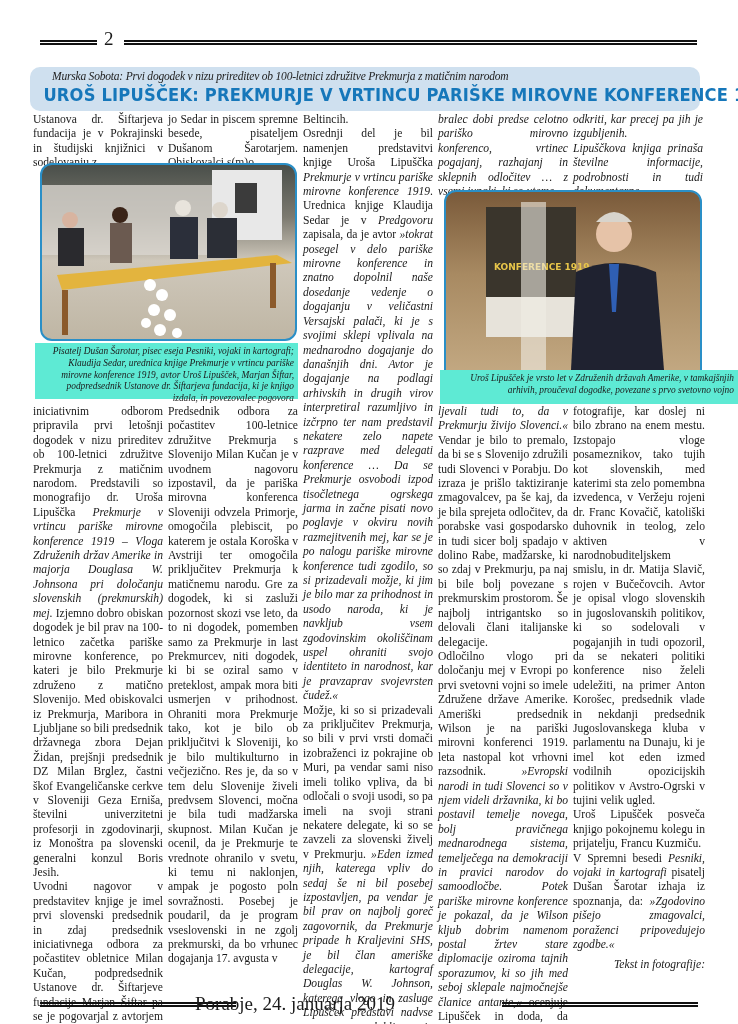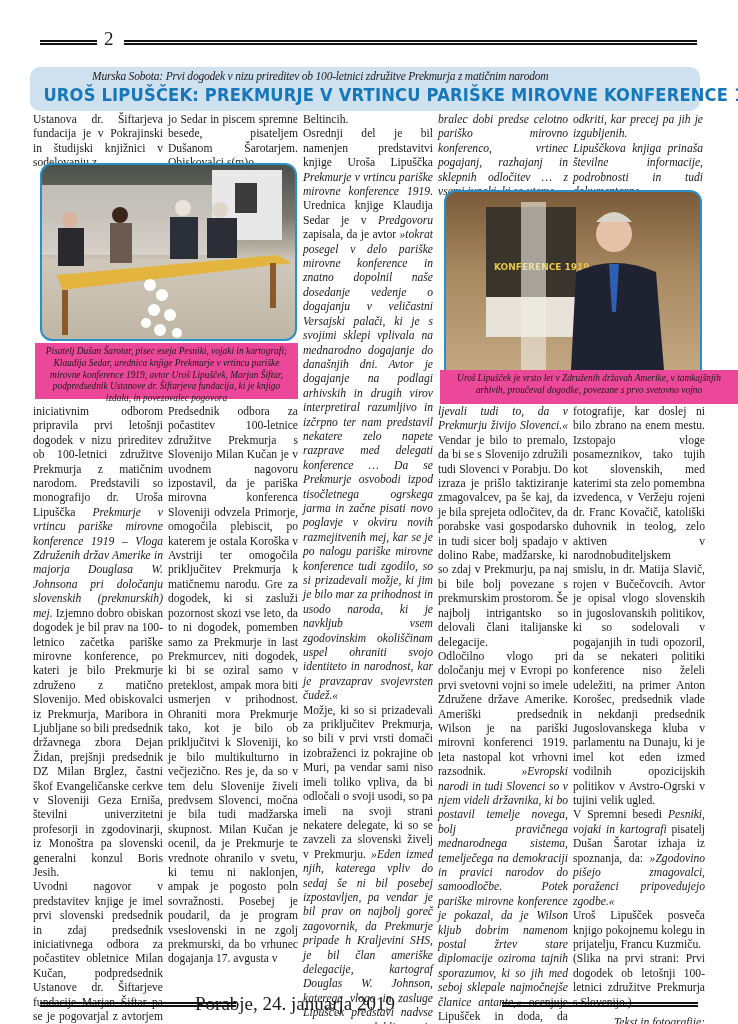--- a/index.html
+++ b/index.html
@@ -1,26 +1,26 @@
 <!DOCTYPE html>
 <html><head>
 <meta charset="utf-8">
 <style>
   html, body { margin:0; padding:0; background:#fff; }
   body { width:738px; height:1024px; position:relative; overflow:hidden; font-family:"Liberation Serif", serif; color:#1a1a1a; }
   .rule { position:absolute; height:5px; border-top:2px solid #111; border-bottom:2px solid #111; box-sizing:border-box; }
   .page-num { position:absolute; left:104px; top:29px; font-size:19px; line-height:20px; }
   .header-box { position:absolute; left:30px; top:67px; width:670px; height:44px; background:#cfe0ef; border-radius:10px; }
-  .kicker { position:absolute; left:22px; top:3px; font-size:11.5px; font-style:italic; color:#222; white-space:nowrap; letter-spacing:-0.2px;margin-left:40px; }
+  .kicker { position:absolute; left:22px; top:3px; font-size:11.5px; font-style:italic; color:#222; white-space:nowrap; letter-spacing:-0.2px; }
   .headline { position:absolute; left:0; right:0; top:18px; text-align:center; font-family:"DejaVu Sans", sans-serif; font-weight:bold; font-size:17px; color:#1677ba; letter-spacing:0.2px; white-space:nowrap; transform:scaleX(0.96); }
   .col { position:absolute; font-size:11.6px; line-height:14.4px; text-align:justify; hyphens:manual; }
   .col p { margin:0; }
   .col i { font-style:italic; }
   .photo { position:absolute; border:2px solid #2a8fc7; border-radius:12px; overflow:hidden; box-sizing:border-box; }
-  .caption { position:absolute; background:#ec4899; font-size:9.4px; line-height:11.8px; font-style:italic; text-align:center; padding:3px 4px; box-sizing:border-box; }
+  .caption { position:absolute; background:#5eead4; font-size:9.4px; line-height:11.8px; font-style:italic; text-align:right; padding:3px 4px; box-sizing:border-box; }
   .footer-title { position:absolute; left:0; width:590px; top:993px; text-align:center; font-size:19px; line-height:22px; }
   .byline { text-align:right; font-style:italic; margin-top:6px; }
 </style>
 </head>
 <body>
 
 <div class="rule" style="left:40px; top:40px; width:57px;"></div>
 <div class="page-num">2</div>
 <div class="rule" style="left:124px; top:40px; width:573px;"></div>
 
@@ -102,23 +102,22 @@
   <p>Predsednik odbora za počastitev 100-letnice združitve Prekmurja s Slovenijo Milan Kučan je v uvodnem nagovoru izpostavil, da je pariška mirovna konferenca Sloveniji odvzela Primorje, omogočila plebiscit, po katerem je ostala Koroška v Avstriji ter omogočila priključitev Prekmurja k matičnemu narodu. Gre za dogodek, ki si zasluži pozornost skozi vse leto, da to ni dogodek, pomemben samo za Prekmurje in last Prekmurcev, niti dogodek, ki bi se oziral samo v preteklost, ampak mora biti usmerjen v prihodnost. Ohraniti mora Prekmurje tako, kot je bilo ob priključitvi k Sloveniji, ko je bilo multikulturno in večjezično. Res je, da so v tem delu Slovenije živeli predvsem Slovenci, močna je bila tudi madžarska skupnost. Milan Kučan je ocenil, da je Prekmurje te vrednote ohranilo v svetu, ki temu ni naklonjen, ampak je pogosto poln sovražnosti. Posebej je poudaril, da je program vseslovenski in ne zgolj prekmurski, da bo vrhunec dogajanja 17. avgusta v</p>
 </div>
 
 <div class="col" style="left:438px; top:405px; width:130px;">
   <p><i>ljevali tudi to, da v Prekmurju živijo Slovenci.«</i><span> Vendar je bilo to premalo, da bi se s Slovenijo združili tudi Slovenci v Porabju. Do izraza je prišlo taktiziranje zmagovalcev, pa še kaj, da je bila sprejeta odločitev, da porabske vasi gospodarsko in tudi sicer bolj spadajo v dolino Rabe, madžarske, ki so zdaj v Prekmurju, pa naj bi bile bolj povezane s prekmurskim prostorom. Še najbolj intrigantsko so delovali člani italijanske delegacije.</span></p>
   <p><span>Odločilno vlogo pri določanju mej v Evropi po prvi svetovni vojni so imele Združene države Amerike. Ameriški predsednik Wilson je na pariški mirovni konferenci 1919. leta nastopal kot vrhovni razsodnik. </span><i>»Evropski narodi in tudi Slovenci so v njem videli državnika, ki bo postavil temelje novega, bolj pravičnega mednarodnega sistema, temelječega na demokraciji in pravici narodov do samoodločbe. Potek pariške mirovne konference je pokazal, da je Wilson kljub dobrim namenom postal žrtev stare diplomacije oziroma tajnih sporazumov, ki so jih med seboj sklepale najmočnejše članice antante,«</i><span> ocenjuje Lipušček in doda, da številni dokumenti še niso</span></p>
 </div>
 
 <div class="col" style="left:573px; top:405px; width:132px;">
   <p>fotografije, kar doslej ni bilo zbrano na enem mestu. Izstopajo vloge posameznikov, tako tujih kot slovenskih, med katerimi sta zelo pomembna izvedenca, v Veržeju rojeni dr. Franc Kovačič, katoliški duhovnik in teolog, zelo aktiven v narodnobuditeljskem smislu, in dr. Matija Slavič, rojen v Bučečovcih. Avtor je opisal vlogo slovenskih in jugoslovanskih politikov, ki so sodelovali v pogajanjih in tudi opozoril, da se nekateri politiki konference niso želeli udeležiti, na primer Anton Korošec, predsednik vlade in nekdanji predsednik Jugoslovanskega kluba v parlamentu na Dunaju, ki je imel kot eden izmed vodilnih opozicijskih politikov v Avstro-Ogrski v tujini velik ugled.</p>
+  <p>Uroš Lipušček posveča knjigo pokojnemu kolegu in prijatelju, Francu Kuzmiču.</p>
   <p><span>V Spremni besedi </span><i>Pesniki, vojaki in kartografi</i><span> pisatelj Dušan Šarotar izhaja iz spoznanja, da: </span><i>»Zgodovino pišejo zmagovalci, poraženci pripovedujejo zgodbe.«</i></p>
-  <p>Uroš Lipušček posveča knjigo pokojnemu kolegu in prijatelju, Francu Kuzmiču.</p>
-  <p>(Slika na prvi strani: Prvi dogodek ob letošnji 100-letnici združitve Prekmurja s Slovenijo.)</p>
   <div class="byline">
     <div>Tekst in fotografije:</div>
 
   </div>
 </div>
 
 <div class="rule" style="left:40px; top:1002px; width:196px;"></div>
 <div class="footer-title">Porabje, 24. januarja 2019</div>
 <div class="rule" style="left:502px; top:1002px; width:196px;"></div>
 

